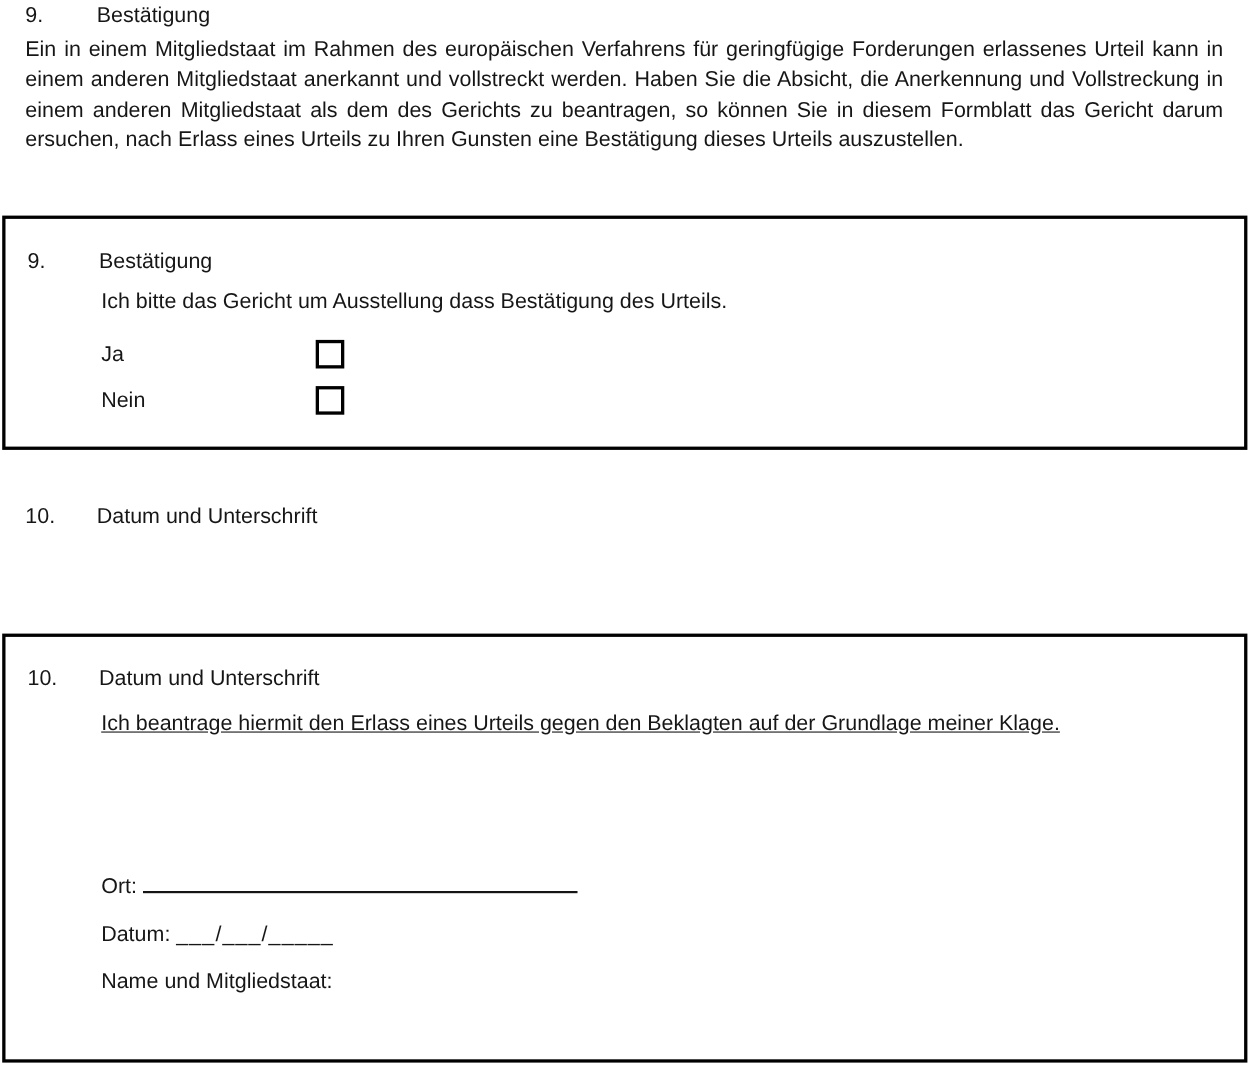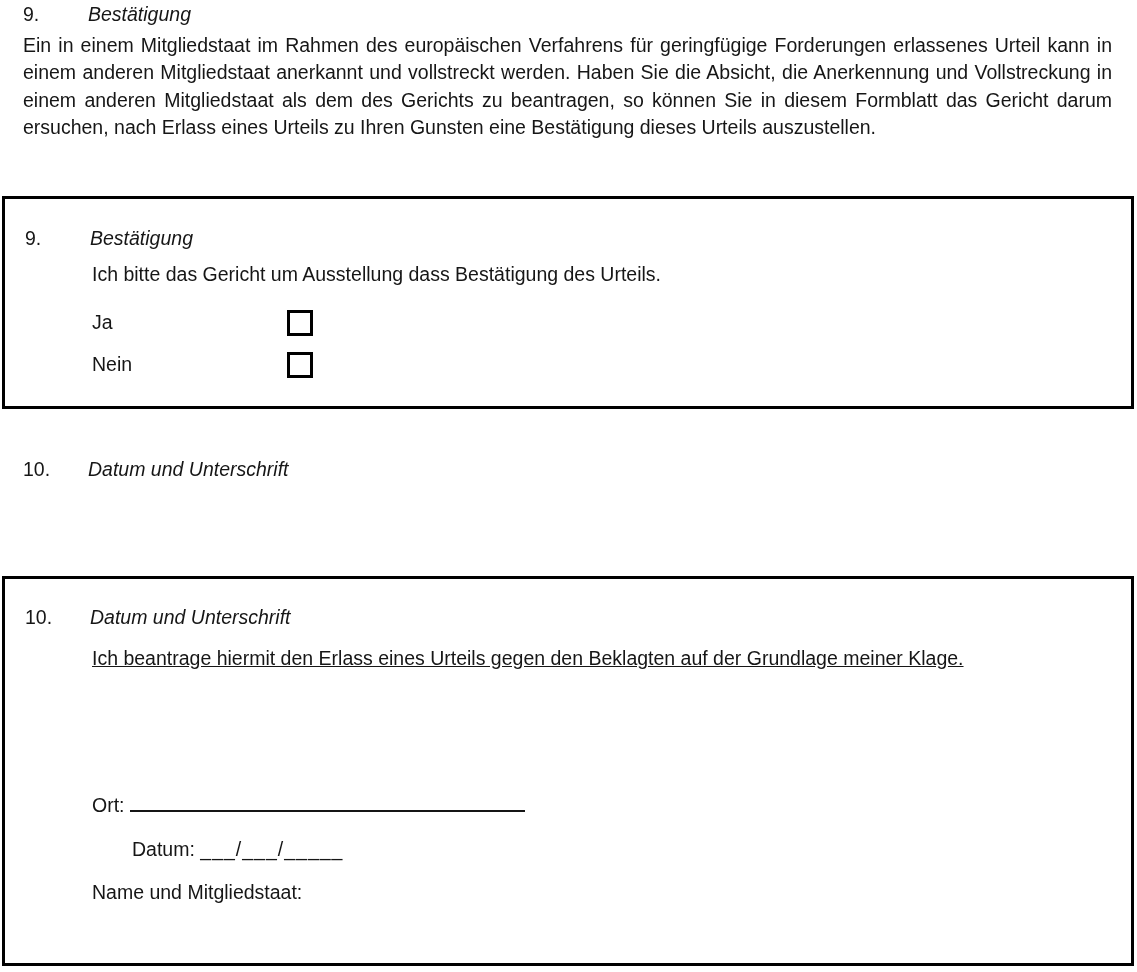--- a/index.html
+++ b/index.html
@@ -9,35 +9,35 @@
     height: 972px;
     background: #ffffff;
     color: #161616;
     font-family: "Liberation Sans", sans-serif;
     font-size: 19.5px;
     line-height: 27.4px;
     overflow: hidden;
   }
   .heading { position: absolute; display: flex; }
   .heading .num { width: 65px; flex: 0 0 65px; font-style: normal; }
-  .heading .title { font-style: italic; }
+  .heading .title { }
   .para { position: absolute; text-align: justify; margin: 0; }
   .box {
     position: absolute;
     left: 2px;
     width: 1132px;
     border: 3px solid #000000;
     box-sizing: border-box;
     background: #ffffff;
   }
   .box9 { top: 196px; height: 213px; }
   .box10 { top: 576px; height: 390px; }
   .box .heading { left: 20px; right: 20px; }
   .box-text { position: absolute; left: 87px; width: 1020px; text-align: justify; margin: 0; }
-  .choice-row { position: absolute; left: 87px; display: flex; align-items: center; height: 28px; }
+  .choice-row { position: absolute; left: 87px; display: flex; height: 28px; }
   .choice-row .choice-label { width: 195px; flex: 0 0 195px; }
   .checkbox {
     width: 20px; height: 20px;
     border: 3px solid #000000;
     background: #ffffff;
     display: inline-block;
     box-sizing: content-box;
   }
   .fill-row { position: absolute; left: 87px; white-space: nowrap; }
   .ort-rule {
@@ -93,21 +93,21 @@
       <span class="title">Datum und Unterschrift</span>
     </div>
 
     <p class="box-text" style="top:66px;text-decoration:underline;">Ich beantrage hiermit den Erlass eines Urteils gegen den Beklagten auf der Grundlage meiner Klage.</p>
 
 
     <div class="fill-row" style="top:210px;">
       <span>Ort:</span><span class="ort-rule"></span>
     </div>
 
-    <div class="fill-row" style="top:257px;margin-left:40px;">
+    <div class="fill-row" style="top:257px;">
       <span>Datum:</span>
       <span class="blank-slots">___/___/_____</span>
     </div>
 
     <div class="fill-row" style="top:300px;">
       <span>Name und Mitgliedstaat:</span>
       <span></span>
     </div>
   </div>
 

